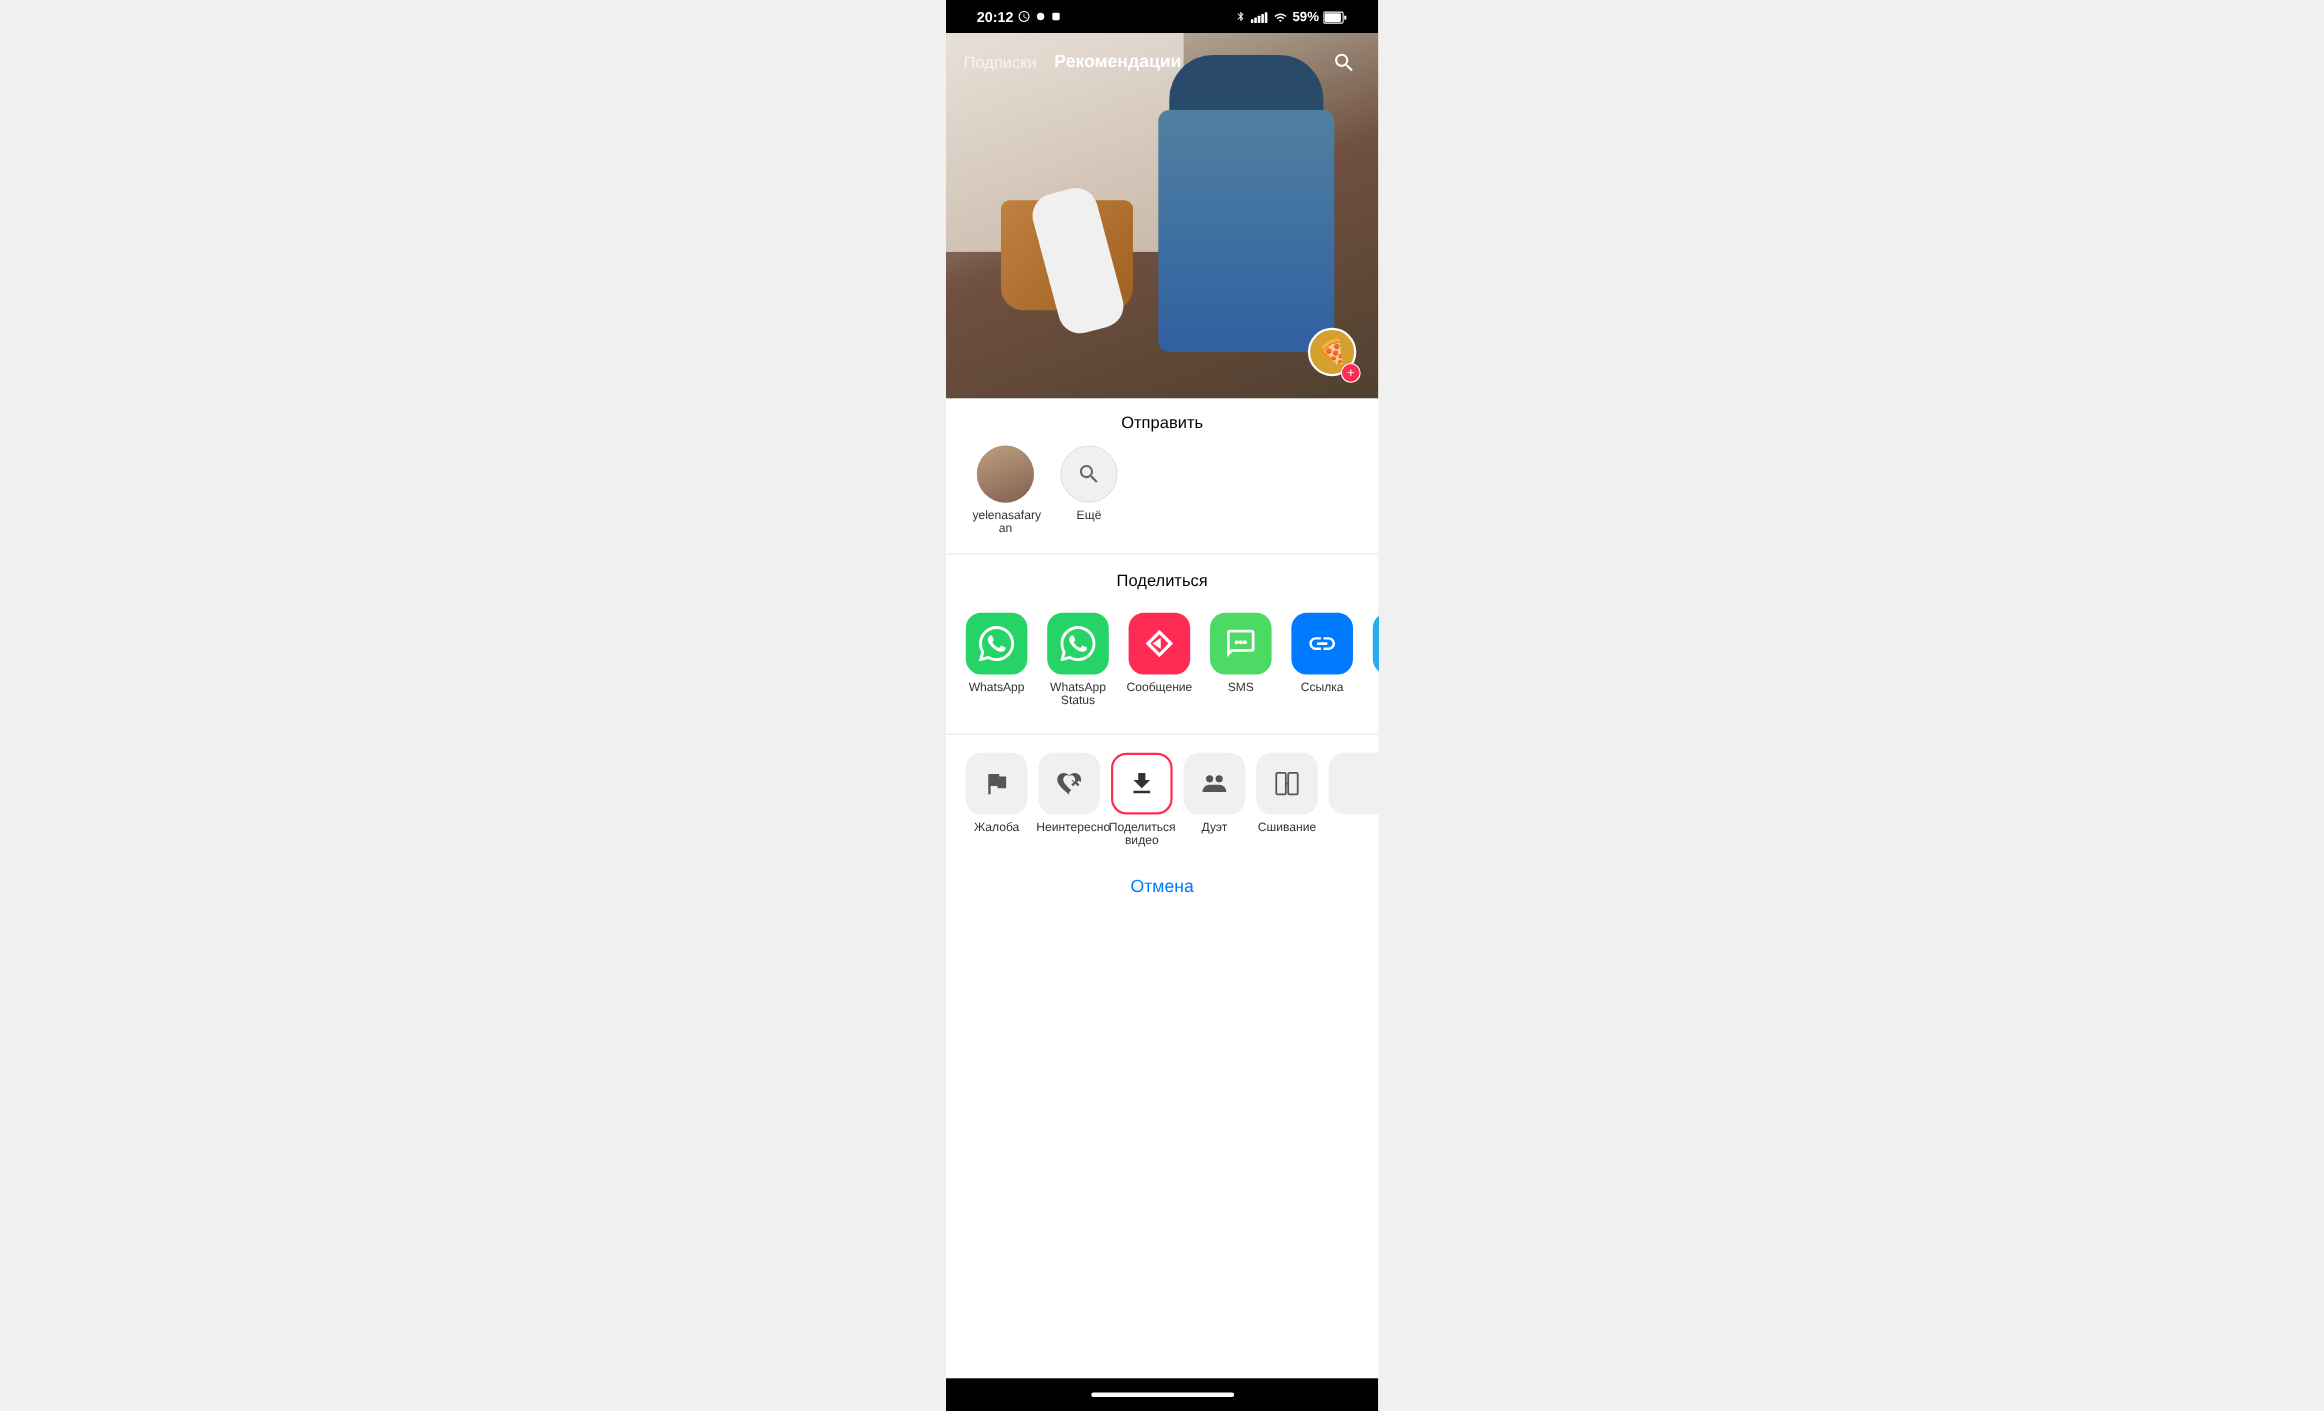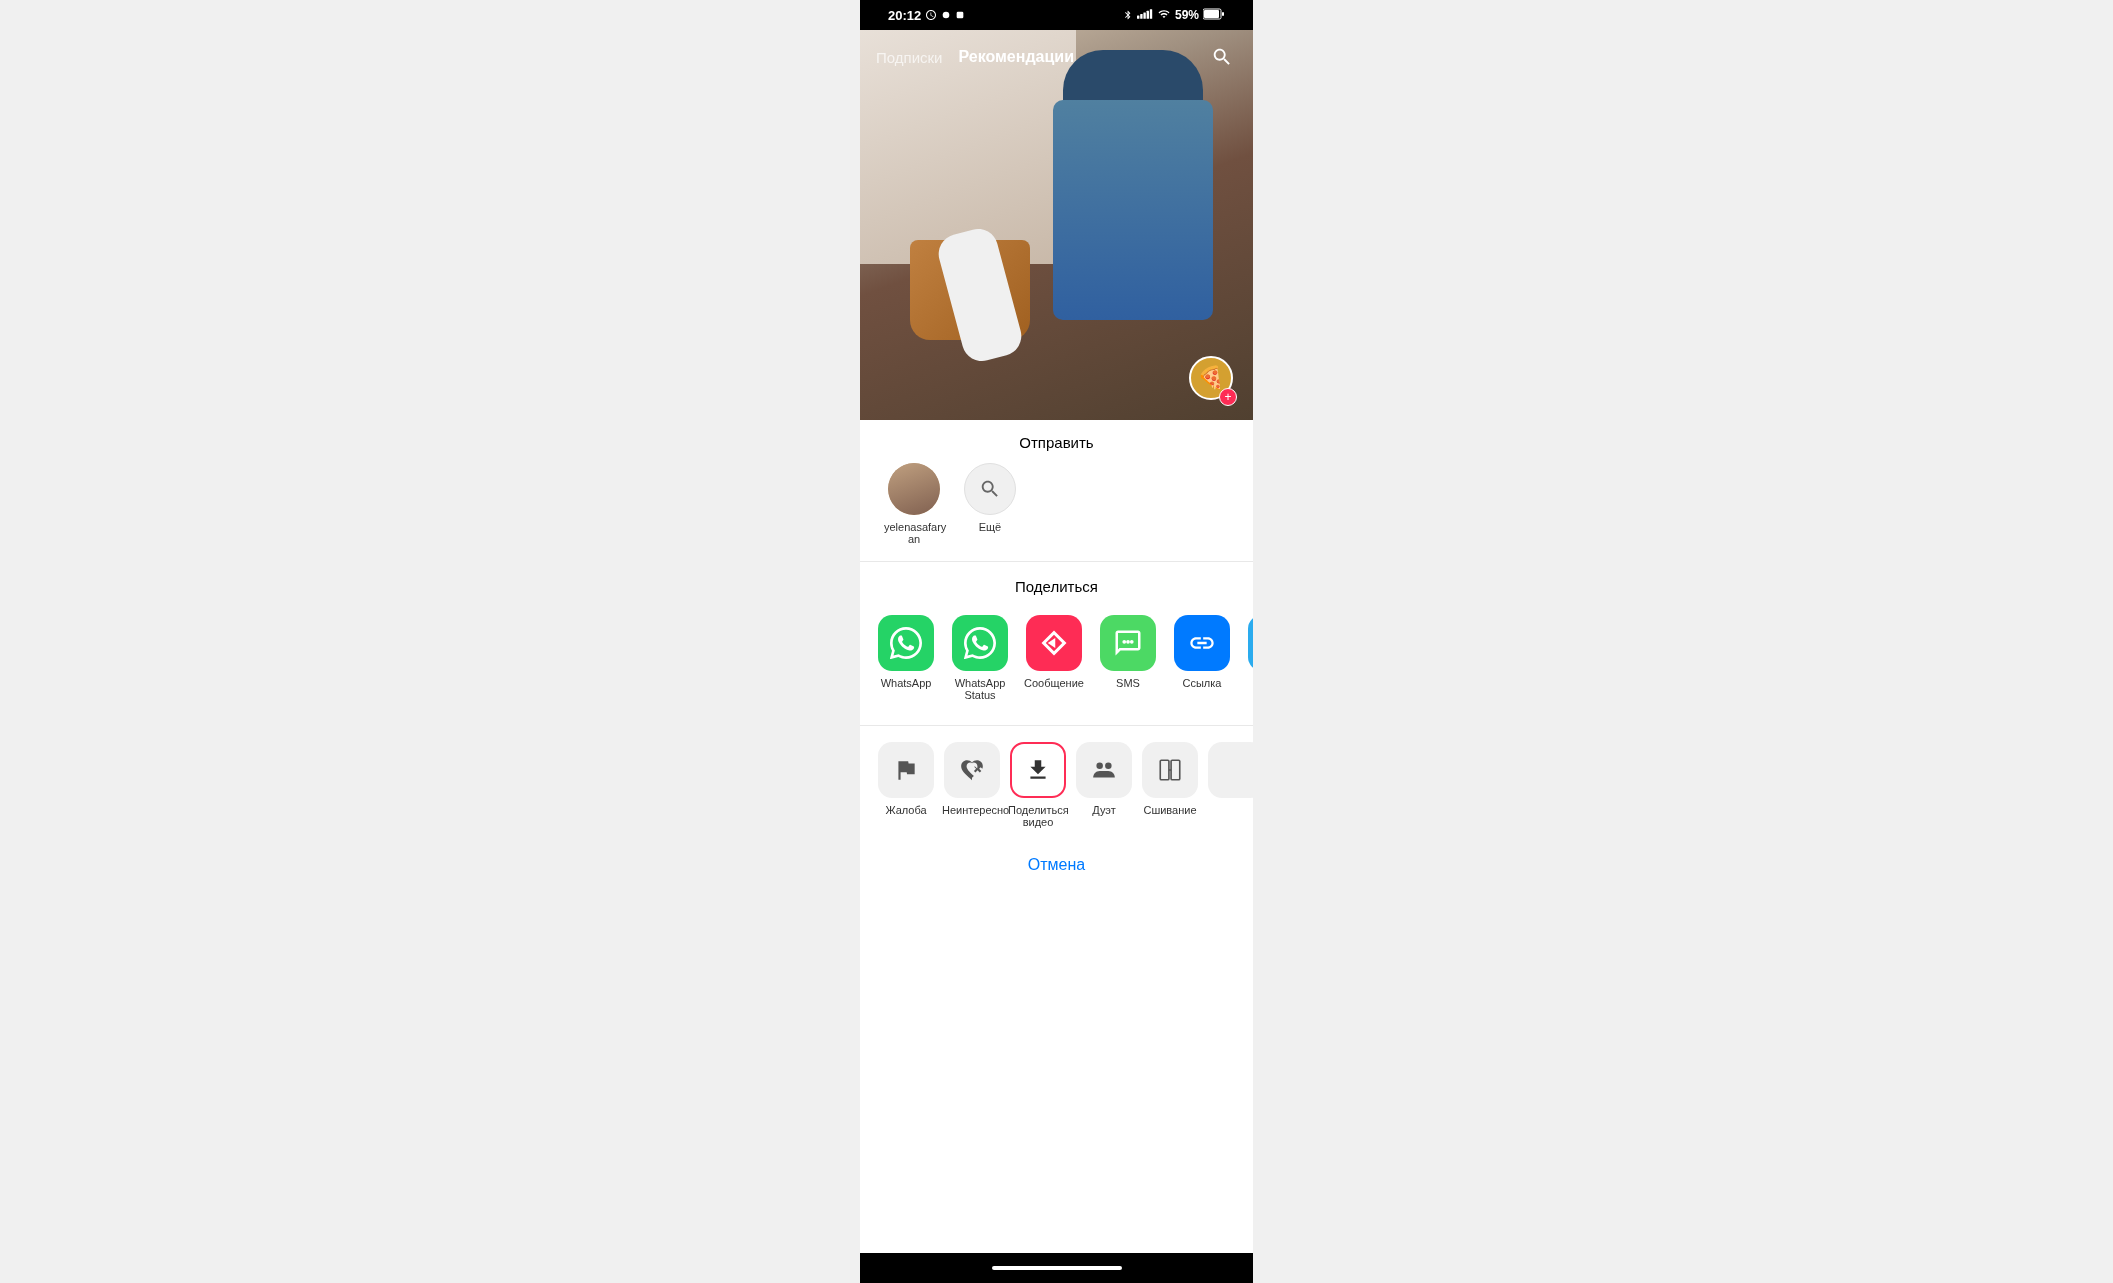--- a/index.html
+++ b/index.html
@@ -30,26 +30,26 @@
       display: flex;
       justify-content: space-between;
       align-items: center;
       padding: 5px 28px;
       font-size: 13px;
       font-weight: 600;
       height: 30px;
       flex-shrink: 0;
     }
     .status-left { display: flex; align-items: center; gap: 4px; }
-    .status-right { display: flex; align-items: flex-start; gap: 4px; }
+    .status-right { display: flex; align-items: flex-end; gap: 4px; }
 
     
     .video-area {
       width: 100%;
-      height: 390px;
+      height: 332px;
       background: linear-gradient(160deg, #8a7a6a 0%, #5a4a3a 40%, #3a3028 100%);
       position: relative;
       flex-shrink: 0;
       overflow: hidden;
     }
 
     .video-header {
       position: absolute;
       top: 0;
       left: 0;

